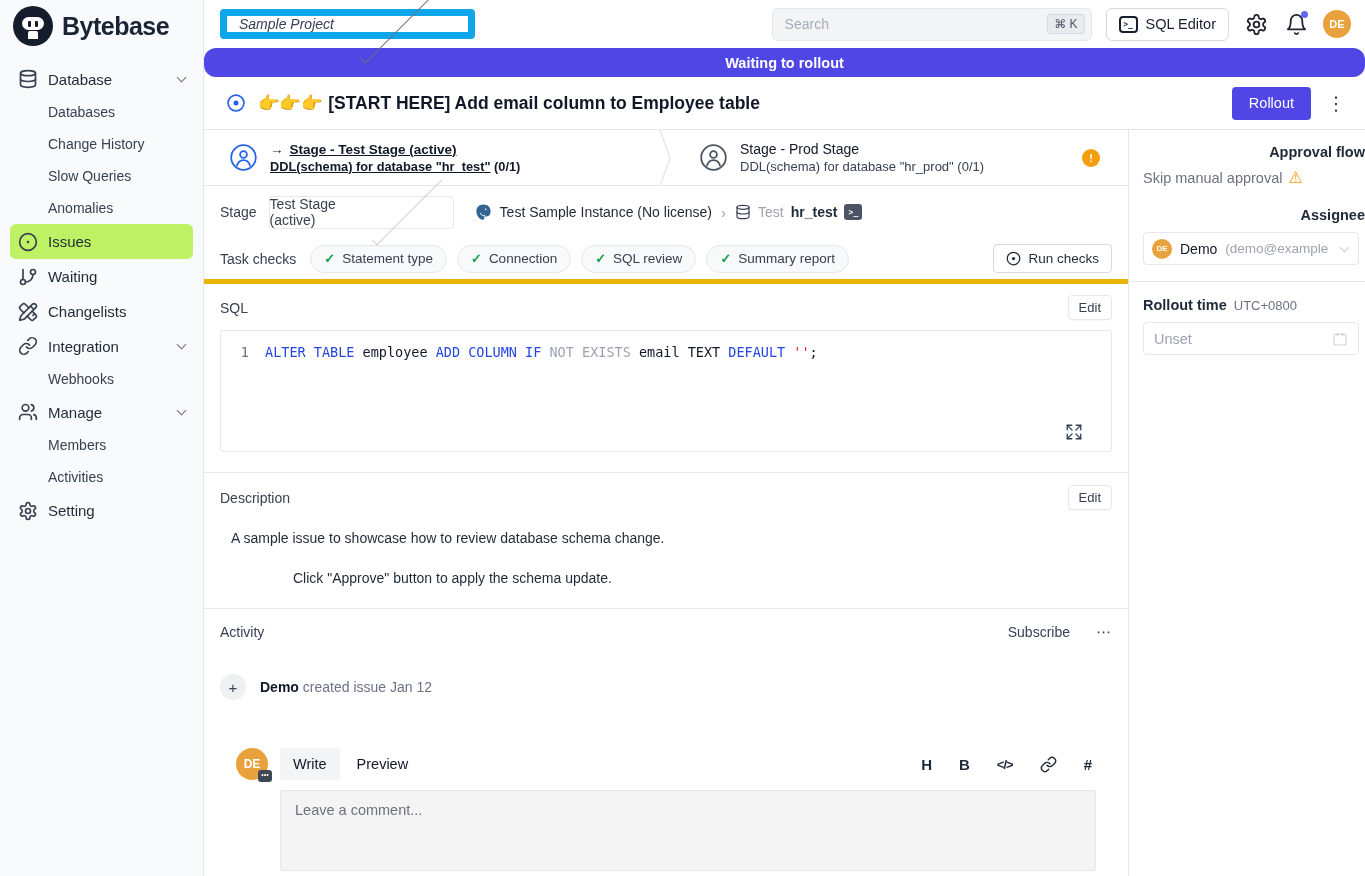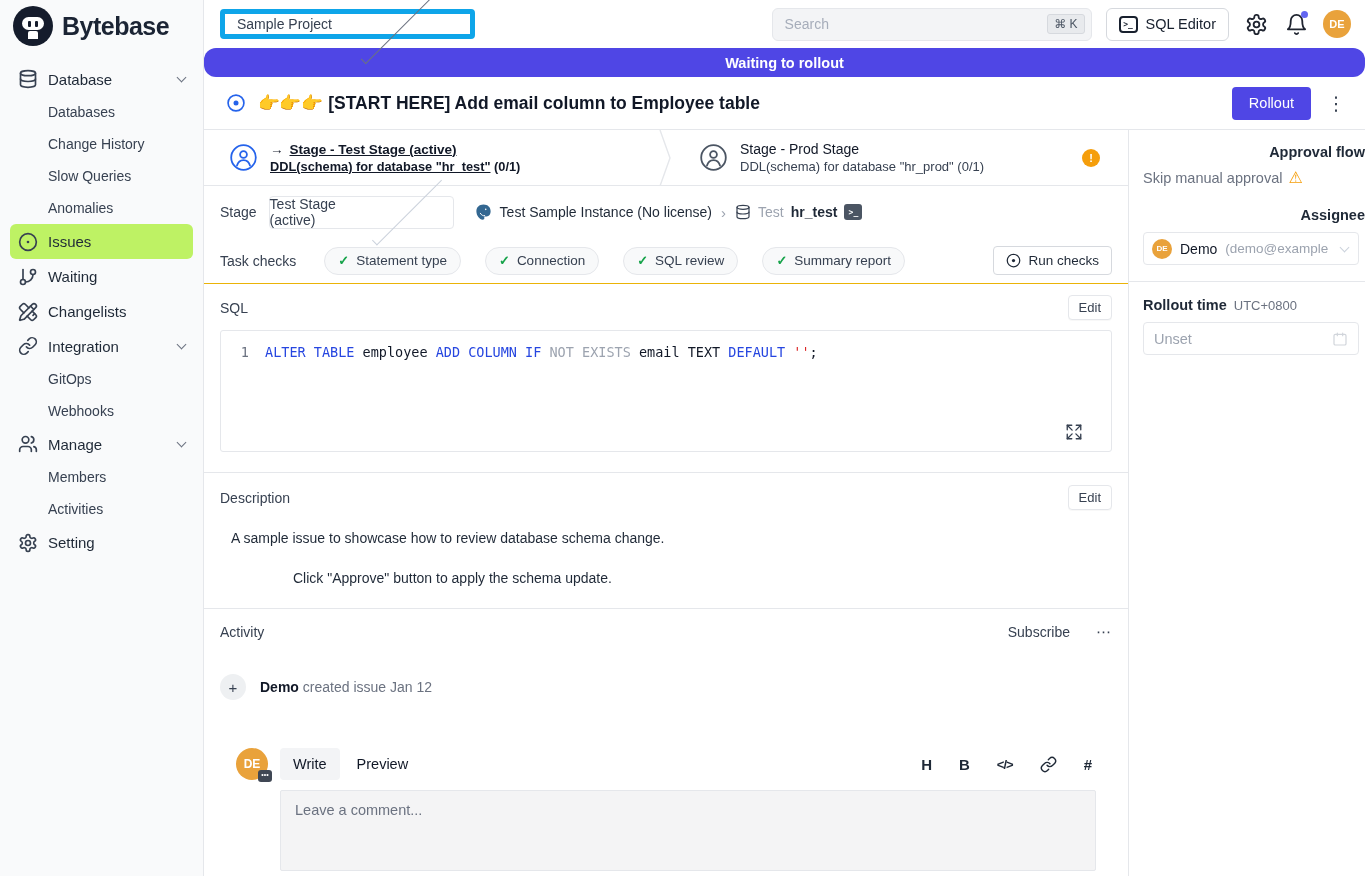--- a/index.html
+++ b/index.html
@@ -23,21 +23,21 @@
   .nav-root { height:35px; font-size:15px; font-weight:500; color:#1f2937; }
   .nav-sub { height:32px; font-size:14px; color:#374151; padding-left:38px; }
   .nav-active { background:#bef264; }
   .nav-spring { flex:1; }
   .chev { width:7px; height:7px; border-left:1.6px solid #6b7280; border-bottom:1.6px solid #6b7280; transform:rotate(-45deg); margin-top:-3px; }
 
   
   .rightside { flex:1; display:flex; flex-direction:column; height:100%; min-width:0; }
 
   .topbar { height:48px; display:flex; align-items:center; padding:0 14px 0 16px; gap:14px; background:#fff; }
-  .proj-select { width:255px; height:30px; border:5px solid #0ea5e9; border-radius:4px; display:flex; align-items:center; padding:0 12px; background:#fff; cursor:pointer; }
+  .proj-select { width:255px; height:30px; border:7px solid #0ea5e9; border-radius:4px; display:flex; align-items:center; padding:0 12px; background:#fff; cursor:pointer;font-style:italic; }
   .proj-select span { flex:1; color:#374151; }
   .spring { flex:1; }
   .search-box { width:320px; height:33px; background:#f3f4f6; border:1px solid #e5e7eb; border-radius:6px; display:flex; align-items:center; padding:0 6px 0 12px; }
   .search-box input { flex:1; border:none; outline:none; background:transparent; font-family:inherit; font-size:14px; color:#374151; }
   .search-box input::placeholder { color:#a6adba; }
   .kbd { background:#e8eaed; border:1px solid #d6d9de; border-radius:3px; padding:2px 6px; font-size:12px; color:#4b5563; }
   .sqled-btn { height:33px; border:1px solid #d6d9de; border-radius:6px; background:#fff; display:flex; align-items:center; gap:8px; padding:0 12px; font-size:14.5px; font-weight:500; color:#18202e; cursor:pointer; }
   .term-ic { width:19px; height:17px; border:2px solid #18202e; border-radius:4px; font-family:"DejaVu Sans Mono",monospace; font-size:8px; font-weight:bold; color:#18202e; display:flex; align-items:center; justify-content:center; letter-spacing:0; }
   .icon-btn { width:26px; height:26px; display:flex; align-items:center; justify-content:center; color:#1f2430; cursor:pointer; position:relative; }
   .icon-btn .ic { width:23px; height:23px; stroke-width:1.9; }
@@ -78,21 +78,21 @@
   .stage-select .chev { border-color:#cbd2dc; }
   .bc { display:flex; align-items:center; gap:7px; margin-left:8px; }
   .bc-inst { color:#1f2937; cursor:pointer; }
   .bc-sep { color:#9ca3af; font-size:15px; padding:0 2px; }
   .bc-env { color:#9ca3af; }
   .bc-db { color:#1f2937; font-weight:600; cursor:pointer; }
   .mini-term { width:18px; height:16px; background:#4b5563; border-radius:3px; color:#fff; font-family:"DejaVu Sans Mono",monospace; font-size:8px; font-weight:bold; display:flex; align-items:center; justify-content:center; cursor:pointer; }
   .pg-ic { width:19px; height:19px; }
 
   
-  .task-row { height:46px; border-bottom:1px solid #eab308; display:flex; align-items:center; gap:24px; padding:0 16px; }
+  .task-row { height:46px; border-bottom:5px solid #eab308; display:flex; align-items:center; gap:10px; padding:0 16px; }
   .task-label { font-weight:500; color:#374151; margin-right:4px; }
   .badge { height:28px; border:1px solid #e5e7eb; background:#f8f9fa; border-radius:14px; display:flex; align-items:center; gap:7px; padding:0 13px; font-size:13.5px; color:#374151; cursor:pointer; }
   .badge .ck { color:var(--check_green,#16a34a); font-size:13px; font-weight:700; }
   .run-btn { margin-left:auto; height:29px; border:1px solid #d6d9de; border-radius:4px; background:#fff; display:flex; align-items:center; gap:7px; padding:0 12px; font-size:13.5px; color:#1f2937; font-family:inherit; cursor:pointer; }
   .run-btn .ic { width:15px; height:15px; }
 
   
   .sect-hd { display:flex; align-items:center; }
   .sect-title { font-weight:500; color:#374151; }
   .edit-btn { margin-left:auto; border:1px solid #e5e7eb; border-radius:4px; background:#fff; padding:4px 10px; font-size:13px; color:#374151; font-family:inherit; cursor:pointer; box-shadow:0 1px 1px rgba(0,0,0,.03); }
@@ -217,23 +217,20 @@
     <div class="nav-item nav-hdr">
       <svg class="ic" viewBox="0 0 24 24">
           <path d="M10 13a5 5 0 0 0 7.54.54l3-3a5 5 0 0 0-7.07-7.07l-1.72 1.71"></path>
           <path d="M14 11a5 5 0 0 0-7.54-.54l-3 3a5 5 0 0 0 7.07 7.07l1.71-1.71"></path>
         </svg>
       <span>Integration</span>
         <span class="nav-spring"></span>
         <span class="chev"></span>
     </div>
     <div class="nav-item nav-sub">
-        <span>GitOps</span>
-      </div>
-    <div class="nav-item nav-sub">
         <span>Webhooks</span>
       </div>
     <div class="nav-item nav-hdr">
       <svg class="ic" viewBox="0 0 24 24">
           <path d="M16 21v-2a4 4 0 0 0-4-4H6a4 4 0 0 0-4 4v2"></path>
           <circle cx="9" cy="7" r="4"></circle>
           <path d="M22 21v-2a4 4 0 0 0-3-3.87"></path>
           <path d="M16 3.13a4 4 0 0 1 0 7.75"></path>
         </svg>
       <span>Manage</span>

